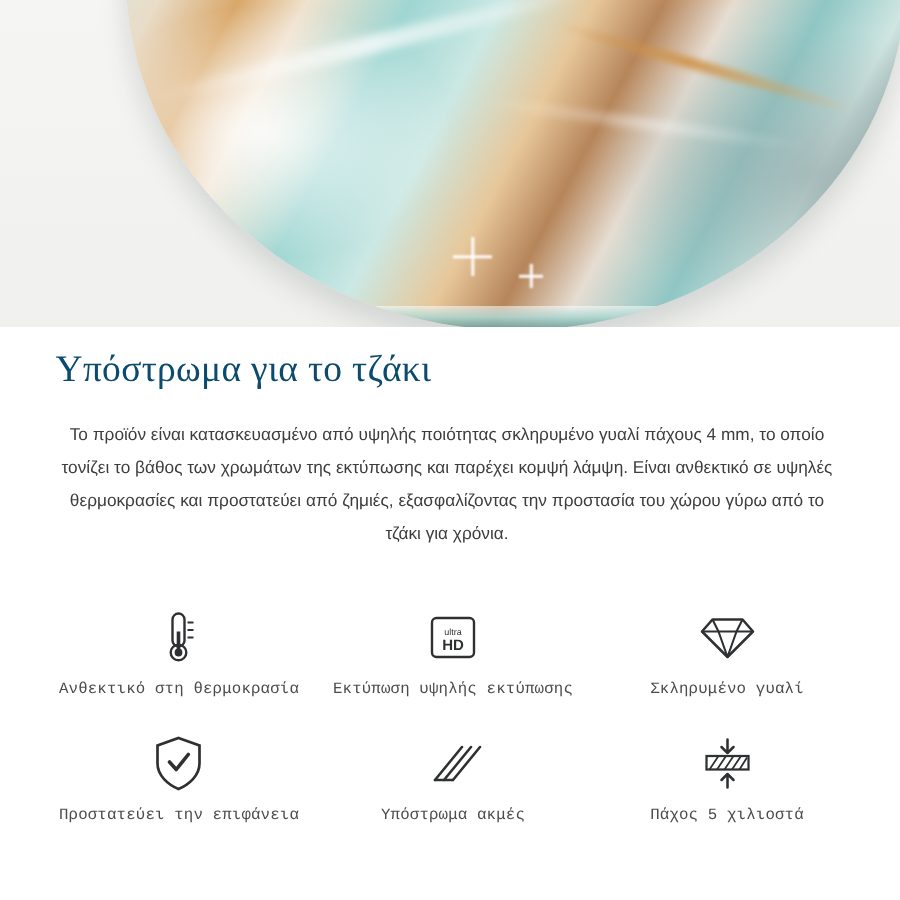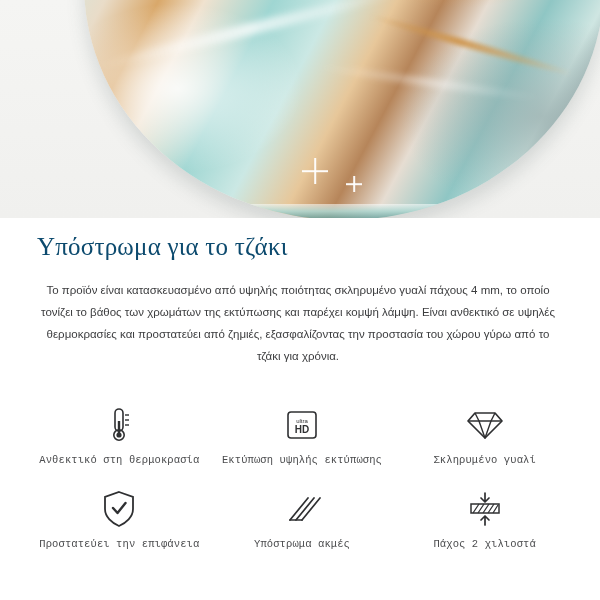--- a/index.html
+++ b/index.html
@@ -254,17 +254,17 @@
 
     <div class="feature">
       <div class="feature-icon">
         <svg width="42" height="38" viewBox="0 0 42 38">
           <path d="M21 3 V11 M17 8 L21 12 L25 8" fill="none" stroke="#2f3032" stroke-width="1.7" stroke-linecap="round" stroke-linejoin="round"></path>
           <rect x="7" y="14" width="28" height="9" fill="none" stroke="#2f3032" stroke-width="1.5"></rect>
           <path d="M9 23 L15 14 M14 23 L20 14 M19 23 L25 14 M24 23 L30 14 M29 23 L34 15" stroke="#2f3032" stroke-width="1.2"></path>
           <path d="M21 35 V27 M17 30 L21 26 L25 30" fill="none" stroke="#2f3032" stroke-width="1.7" stroke-linecap="round" stroke-linejoin="round"></path>
         </svg>
       </div>
-      <div class="feature-label">Πάχος 2 χιλιοστά</div>
+      <div class="feature-label">Πάχος 5 χιλιοστά</div>
     </div>
 
   </div>
 </div>
 
 </body></html>

